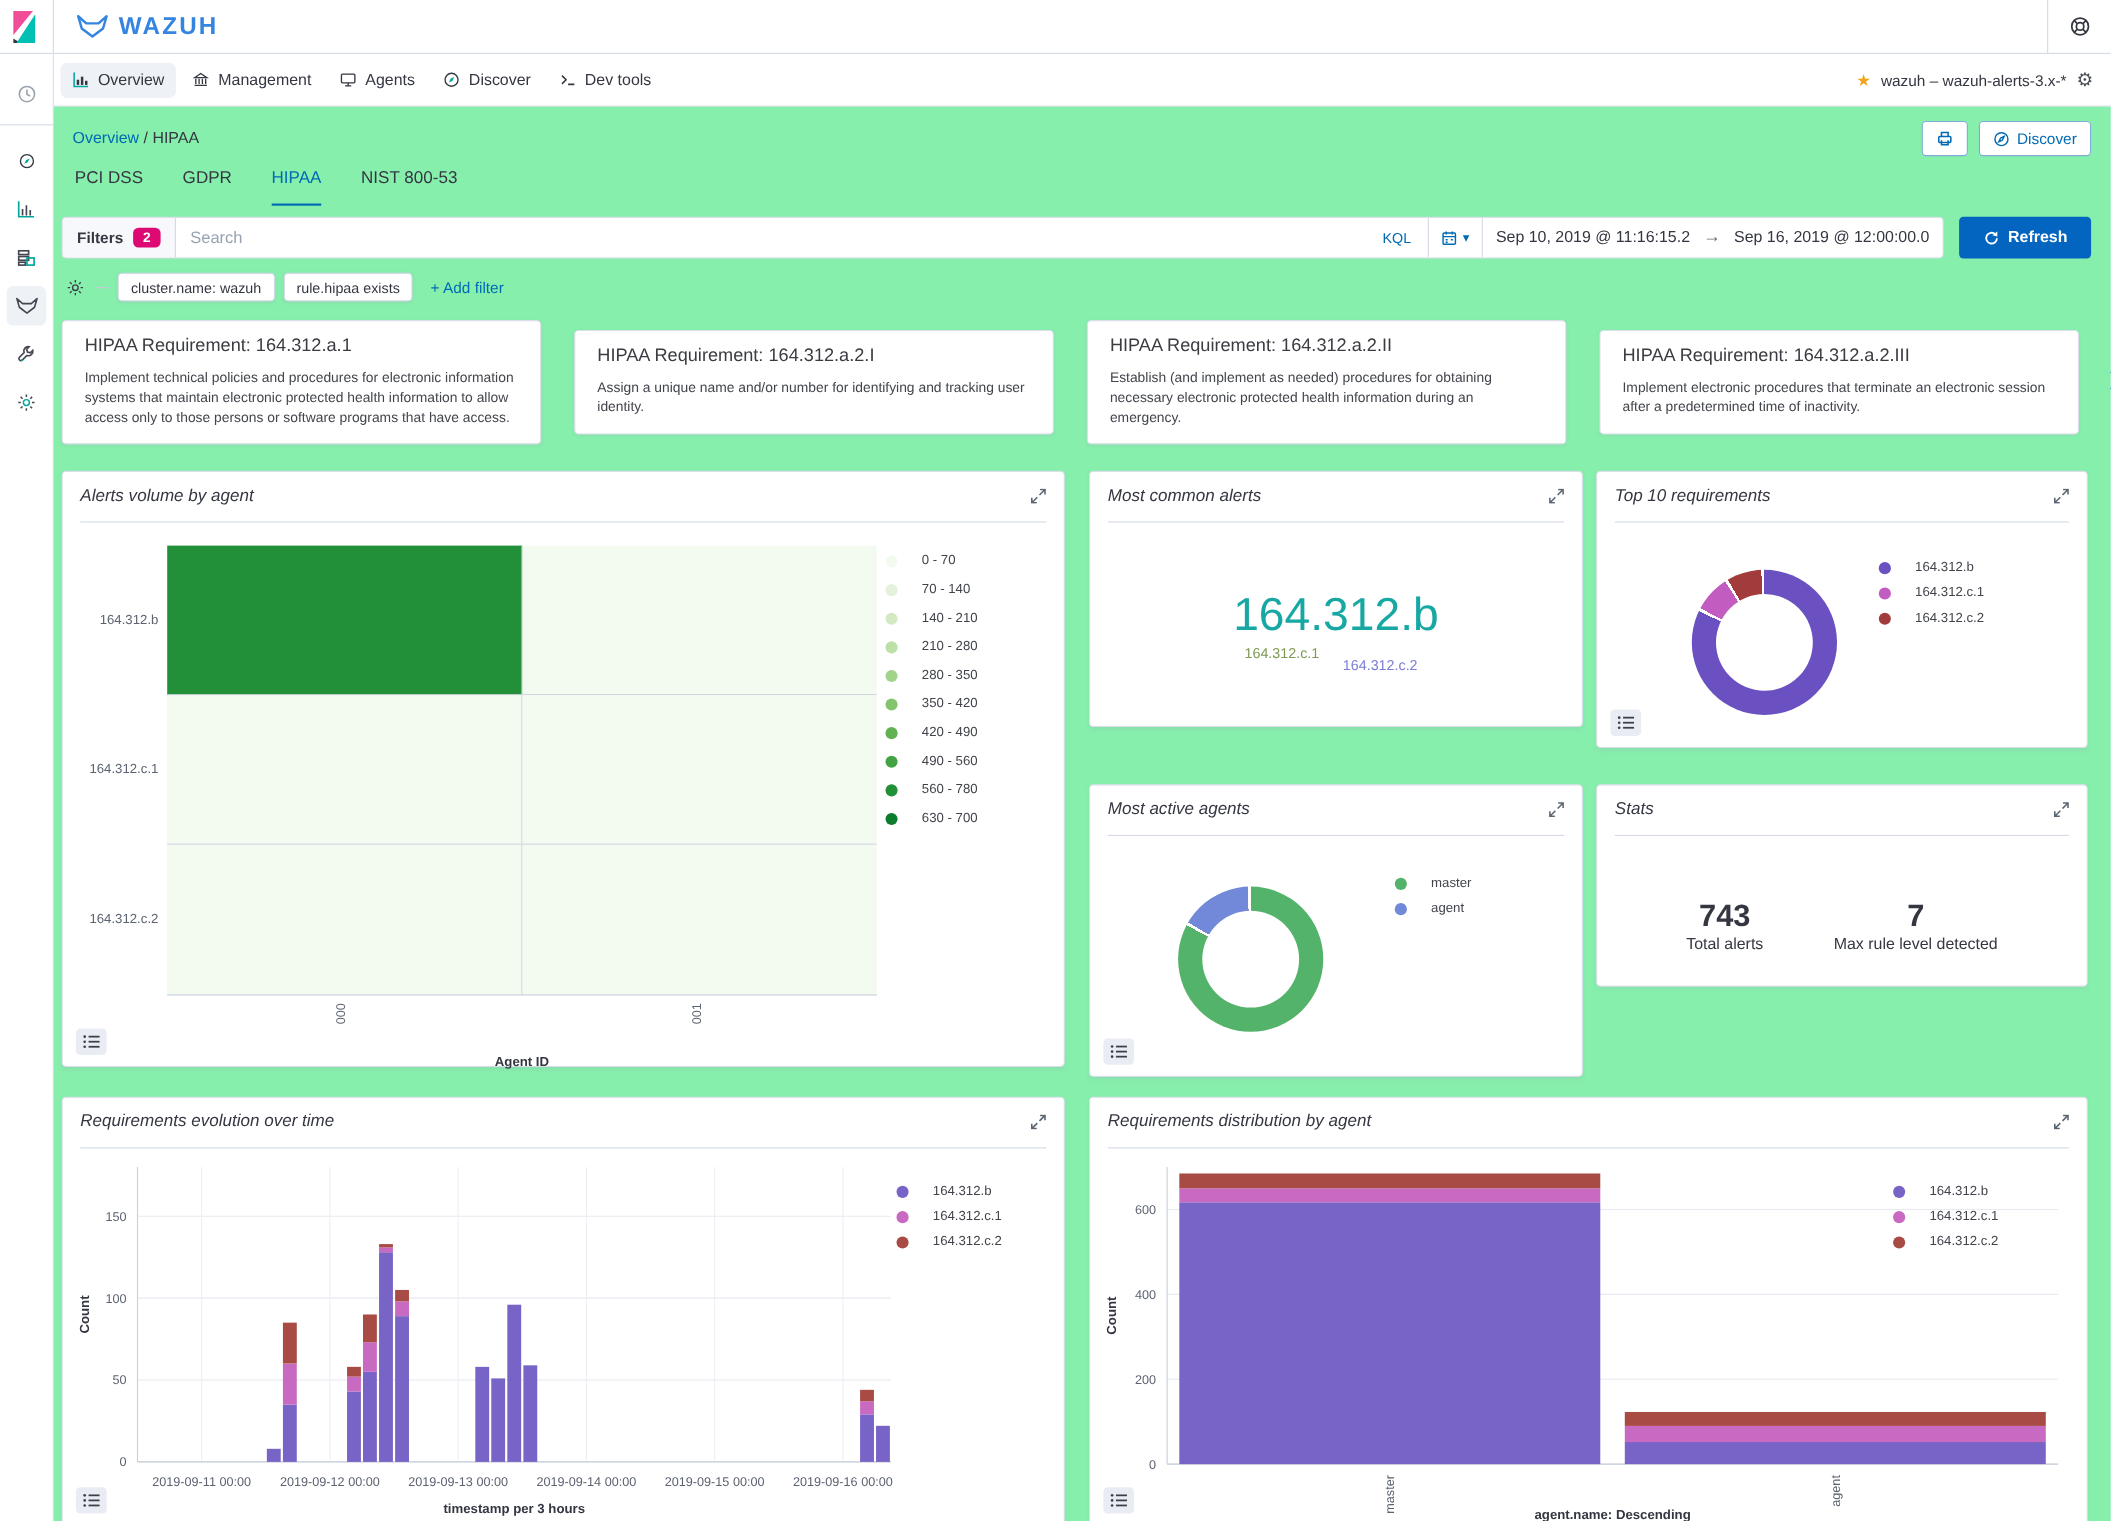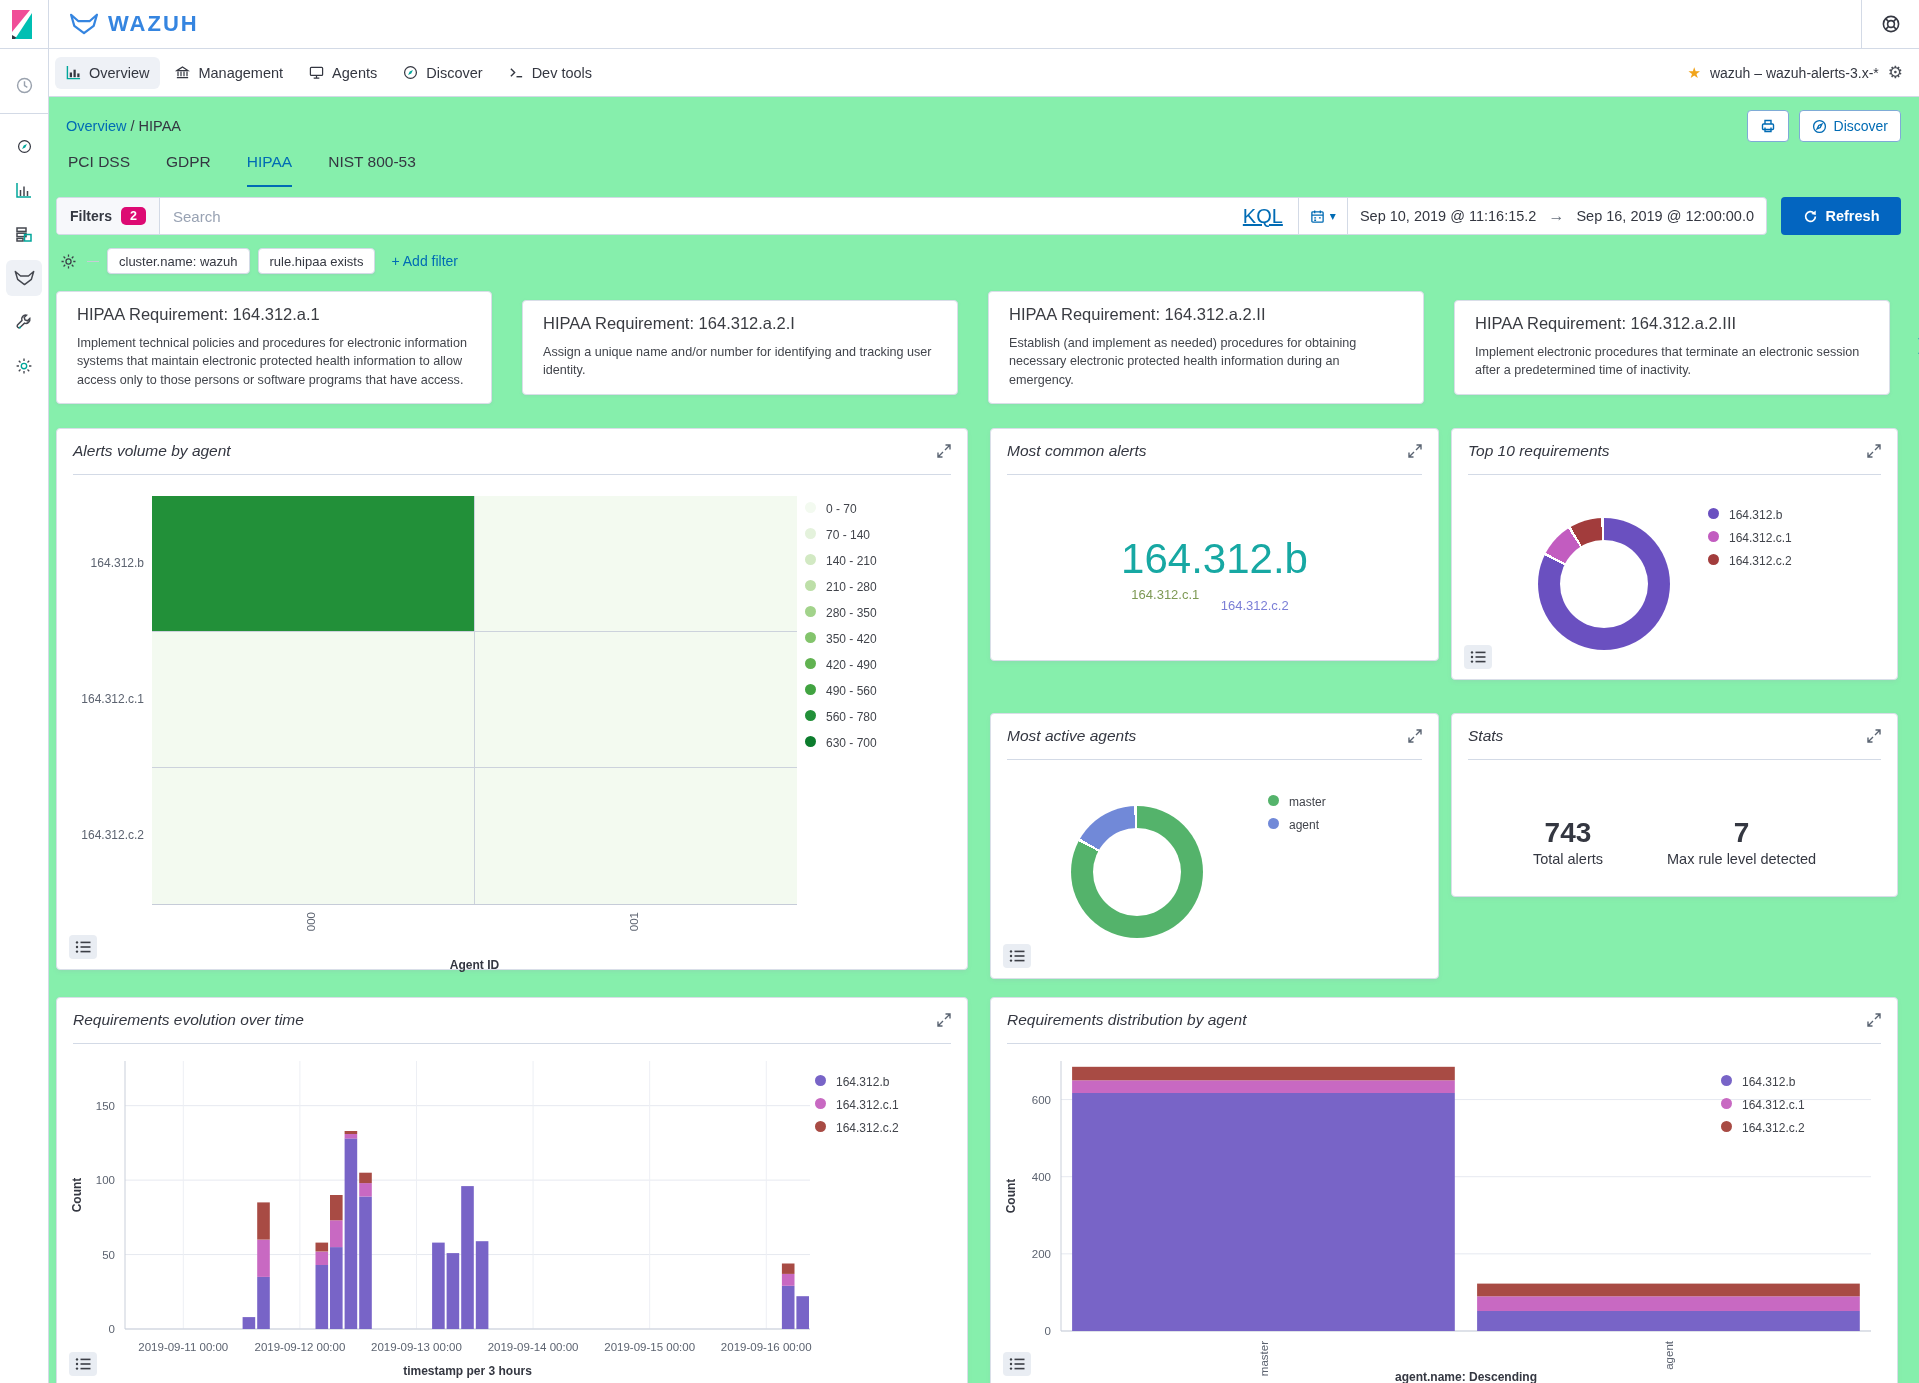--- a/index.html
+++ b/index.html
@@ -45,21 +45,21 @@
   .tab.active { color:#006bb4; border-bottom-color:#006bb4; }
 
   
   .filter-row { margin-top:10px; display:flex; gap:14px; align-items:center; }
   .search-bar { flex:1; height:38px; background:#fff; border:1px solid #d3dae6; border-radius:4px; display:flex; align-items:center; overflow:hidden; }
   .filters-seg { display:flex; align-items:center; gap:9px; padding:0 13px; height:100%; background:#f7f8fb; border-right:1px solid #d3dae6; cursor:pointer; }
   .filters-label { font-size:14px; font-weight:700; color:#343741; }
   .badge { background:#dd0a73; color:#fff; font-size:12.5px; font-weight:700; border-radius:5px; padding:2px 9px; }
   .search-input { flex:1; border:0; outline:0; font-size:15px; padding:0 13px; color:#343741; background:transparent; font-family:"Liberation Sans",sans-serif; }
   .search-input::placeholder { color:#98a2b3; }
-  .kql { font-size:20px; color:#006bb4; padding:0 15px; cursor:pointer;text-decoration:underline; }
+  .kql { font-size:13px; color:#006bb4; padding:0 15px; cursor:pointer; }
   .date-seg { display:flex; align-items:center; height:100%; border-left:1px solid #d3dae6; }
   .cal-chip { display:flex; align-items:center; gap:5px; padding:0 11px; height:100%; border-right:1px solid #d3dae6; cursor:pointer; color:#006bb4; }
   .chev-down { font-size:12px; color:#006bb4; }
   .date-text { font-size:14.5px; color:#343741; padding:0 12px; cursor:pointer; white-space:nowrap; }
   .date-arrow { color:#69707d; }
   .btn-refresh { width:120px; height:38px; background:#0365c0; color:#fff; border:0; border-radius:4px; font-size:14.5px; font-weight:600; display:flex; align-items:center; justify-content:center; gap:8px; cursor:pointer; font-family:"Liberation Sans",sans-serif; }
 
   
   .pills-row { margin-top:12px; display:flex; align-items:center; gap:8px; height:28px; padding-left:2px; }
   .gear-btn { color:#3c4048; display:flex; cursor:pointer; padding:0 2px; }
@@ -77,21 +77,21 @@
   
   .panels { position:relative; margin-top:24px; height:962px; }
   .panel { position:absolute; background:#fff; border:1px solid #d9dee8; border-radius:4px; box-shadow:0 2px 4px -1px rgba(152,162,179,.25); }
   .panel-head { height:46px; margin:0 16px; display:flex; align-items:center; border-bottom:1px solid #d3dae6;font-style:italic; }
   .panel-title { font-size:15.5px; font-weight:500; color:#343741; }
   .expand { margin-left:auto; cursor:pointer; color:#5a6472; display:flex; }
   .panel-body { position:absolute; top:47px; left:0; right:0; bottom:0; }
   .raw-btn { position:absolute; left:12px; bottom:10px; width:28px; height:24px; background:#e9edf3; border:0; border-radius:4px; display:flex; align-items:center; justify-content:center; cursor:pointer; z-index:3; }
 
   .legend { position:absolute; display:flex; flex-direction:column; gap:9px; z-index:2; }
-  .lg-row { display:flex; align-items:flex-start; gap:10px; cursor:pointer; }
+  .lg-row { display:flex; align-items:flex-end; gap:22px; cursor:pointer; }
   .lg-dot { width:11px; height:11px; border-radius:50%; flex:none; }
   .lg-lab { font-size:12px; color:#41444b; white-space:nowrap; }
 
   .hm-cell { position:absolute; }
   .hm-ylab { position:absolute; font-size:12px; color:#5c6370; text-align:right; width:84px; }
   .hm-xlab { position:absolute; font-size:11.5px; color:#5c6370; writing-mode:vertical-rl; transform:rotate(180deg); }
   .hm-axis-title { position:absolute; font-size:12px; font-weight:700; color:#343741; }
 
   .pie { position:absolute; border-radius:50%; cursor:pointer; }
   .pie-hole { position:absolute; background:#fff; border-radius:50%; }

